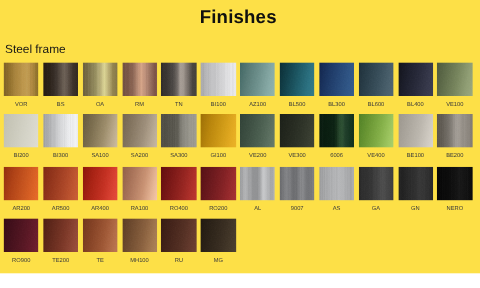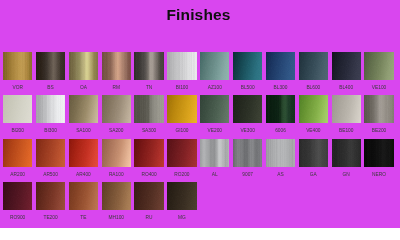--- a/index.html
+++ b/index.html
@@ -1,21 +1,21 @@
 <!DOCTYPE html>
 <html><head>
 <meta charset="utf-8">
 <title>Finishes</title>
 <style>
   html,body{margin:0;padding:0;}
   body{
     width:400px;height:228px;background:#ffffff;overflow:hidden;
     font-family:"Liberation Sans",sans-serif;color:#000;
   }
-  #page{position:relative;width:400px;height:228px;background:#d946ef;}
+  #page{position:relative;width:400px;height:228px;background:#fde047;}
   .page-title{
     position:absolute;left:-1.5px;top:7px;width:400px;text-align:center;
     font-size:15.5px;font-weight:bold;color:#0f0f0f;line-height:16px;letter-spacing:0.16px;
   }
   .group-title{
     position:absolute;left:4.2px;top:35.6px;font-size:9.9px;font-weight:400;
     color:#161616;line-height:12px;
   }
   .grid{position:absolute;left:0;top:0;width:400px;height:228px;}
   .swatch-cell{position:absolute;width:29.4px;}
@@ -36,20 +36,21 @@
 
 <svg id="defs-svg" aria-hidden="true">
   <filter id="grainFilter" x="0" y="0" width="100%" height="100%">
     <feTurbulence type="fractalNoise" baseFrequency="0.9" numOctaves="3" seed="7" stitchTiles="stitch"></feTurbulence>
     <feColorMatrix type="saturate" values="0"></feColorMatrix>
   </filter>
 </svg>
 
 <div id="page">
   <div class="page-title">Finishes</div>
+  <div class="group-title">Steel frame</div>
   <div class="grid" id="swatch-grid">
       <div class="swatch-cell" style="left: 3px; top: 51.8px;">
         <div class="swatch">
           <div class="base" style="background: linear-gradient(90deg, rgb(121, 92, 34) 0%, rgb(141, 108, 41) 14%, rgb(168, 130, 58) 34%, rgb(188, 149, 73) 56%, rgb(192, 154, 78) 68%, rgb(178, 138, 65) 80%, rgb(153, 120, 47) 92%, rgb(138, 108, 43) 100%);"></div>
           <div class="brush" style="background: linear-gradient(90deg, rgba(0, 0, 0, 0.016) 0%, rgba(255, 255, 255, 0.027) 1.63%, rgba(255, 255, 255, 0.016) 4%, rgba(0, 0, 0, 0.02) 6.61%, rgba(255, 255, 255, 0.02) 8.24%, rgba(0, 0, 0, 0.016) 10.61%, rgba(0, 0, 0, 0.03) 12.24%, rgba(255, 255, 255, 0.016) 15.1%, rgba(0, 0, 0, 0.004) 17.71%, rgba(0, 0, 0, 0.016) 20.08%, rgba(255, 255, 255, 0.008) 20.98%, rgba(255, 255, 255, 0.008) 22.12%, rgba(0, 0, 0, 0.008) 23.51%, rgba(0, 0, 0, 0.01) 25.39%, rgba(255, 255, 255, 0.016) 28%, rgba(255, 255, 255, 0) 29.88%, rgba(0, 0, 0, 0.024) 30.78%, rgba(255, 255, 255, 0.027) 31.68%, rgba(0, 0, 0, 0.004) 33.56%, rgba(255, 255, 255, 0.03) 35.43%, rgba(0, 0, 0, 0.016) 36.33%, rgba(255, 255, 255, 0.01) 37.48%, rgba(0, 0, 0, 0.004) 40.33%, rgba(0, 0, 0, 0.008) 42.46%, rgba(255, 255, 255, 0.027) 43.6%, rgba(0, 0, 0, 0.024) 44.99%, rgba(255, 255, 255, 0.02) 47.11%, rgba(0, 0, 0, 0.016) 49.48%, rgba(255, 255, 255, 0.004) 50.62%, rgba(255, 255, 255, 0.016) 53.23%, rgba(255, 255, 255, 0.016) 54.87%, rgba(255, 255, 255, 0.01) 56.26%, rgba(0, 0, 0, 0.01) 58.38%, rgba(255, 255, 255, 0.02) 60.99%, rgba(0, 0, 0, 0.004) 62.38%, rgba(255, 255, 255, 0.035) 65.23%, rgba(0, 0, 0, 0.027) 67.36%, rgba(255, 255, 255, 0.02) 69.23%, rgba(255, 255, 255, 0.016) 70.38%, rgba(255, 255, 255, 0.004) 72.74%, rgba(255, 255, 255, 0.024) 74.62%, rgba(0, 0, 0, 0.03) 76.26%, rgba(0, 0, 0, 0.03) 78.87%, rgba(255, 255, 255, 0.004) 80.74%, rgba(255, 255, 255, 0.01) 81.64%, rgba(255, 255, 255, 0.008) 83.77%, rgba(0, 0, 0, 0.016) 85.16%, rgba(255, 255, 255, 0.01) 86.79%, rgba(255, 255, 255, 0.03) 88.42%, rgba(255, 255, 255, 0.004) 90.06%, rgba(0, 0, 0, 0.03) 91.44%, rgba(0, 0, 0, 0.024) 92.59%, rgba(0, 0, 0, 0.024) 93.73%, rgba(0, 0, 0, 0.01) 96.59%, rgba(0, 0, 0, 0.016) 97.49%, rgba(0, 0, 0, 0) 99.86%);"></div>
           <div class="grain"></div>
         </div>
         <div class="swatch-label">VOR</div>
       </div>
       <div class="swatch-cell" style="left: 35.85px; top: 51.8px;">

